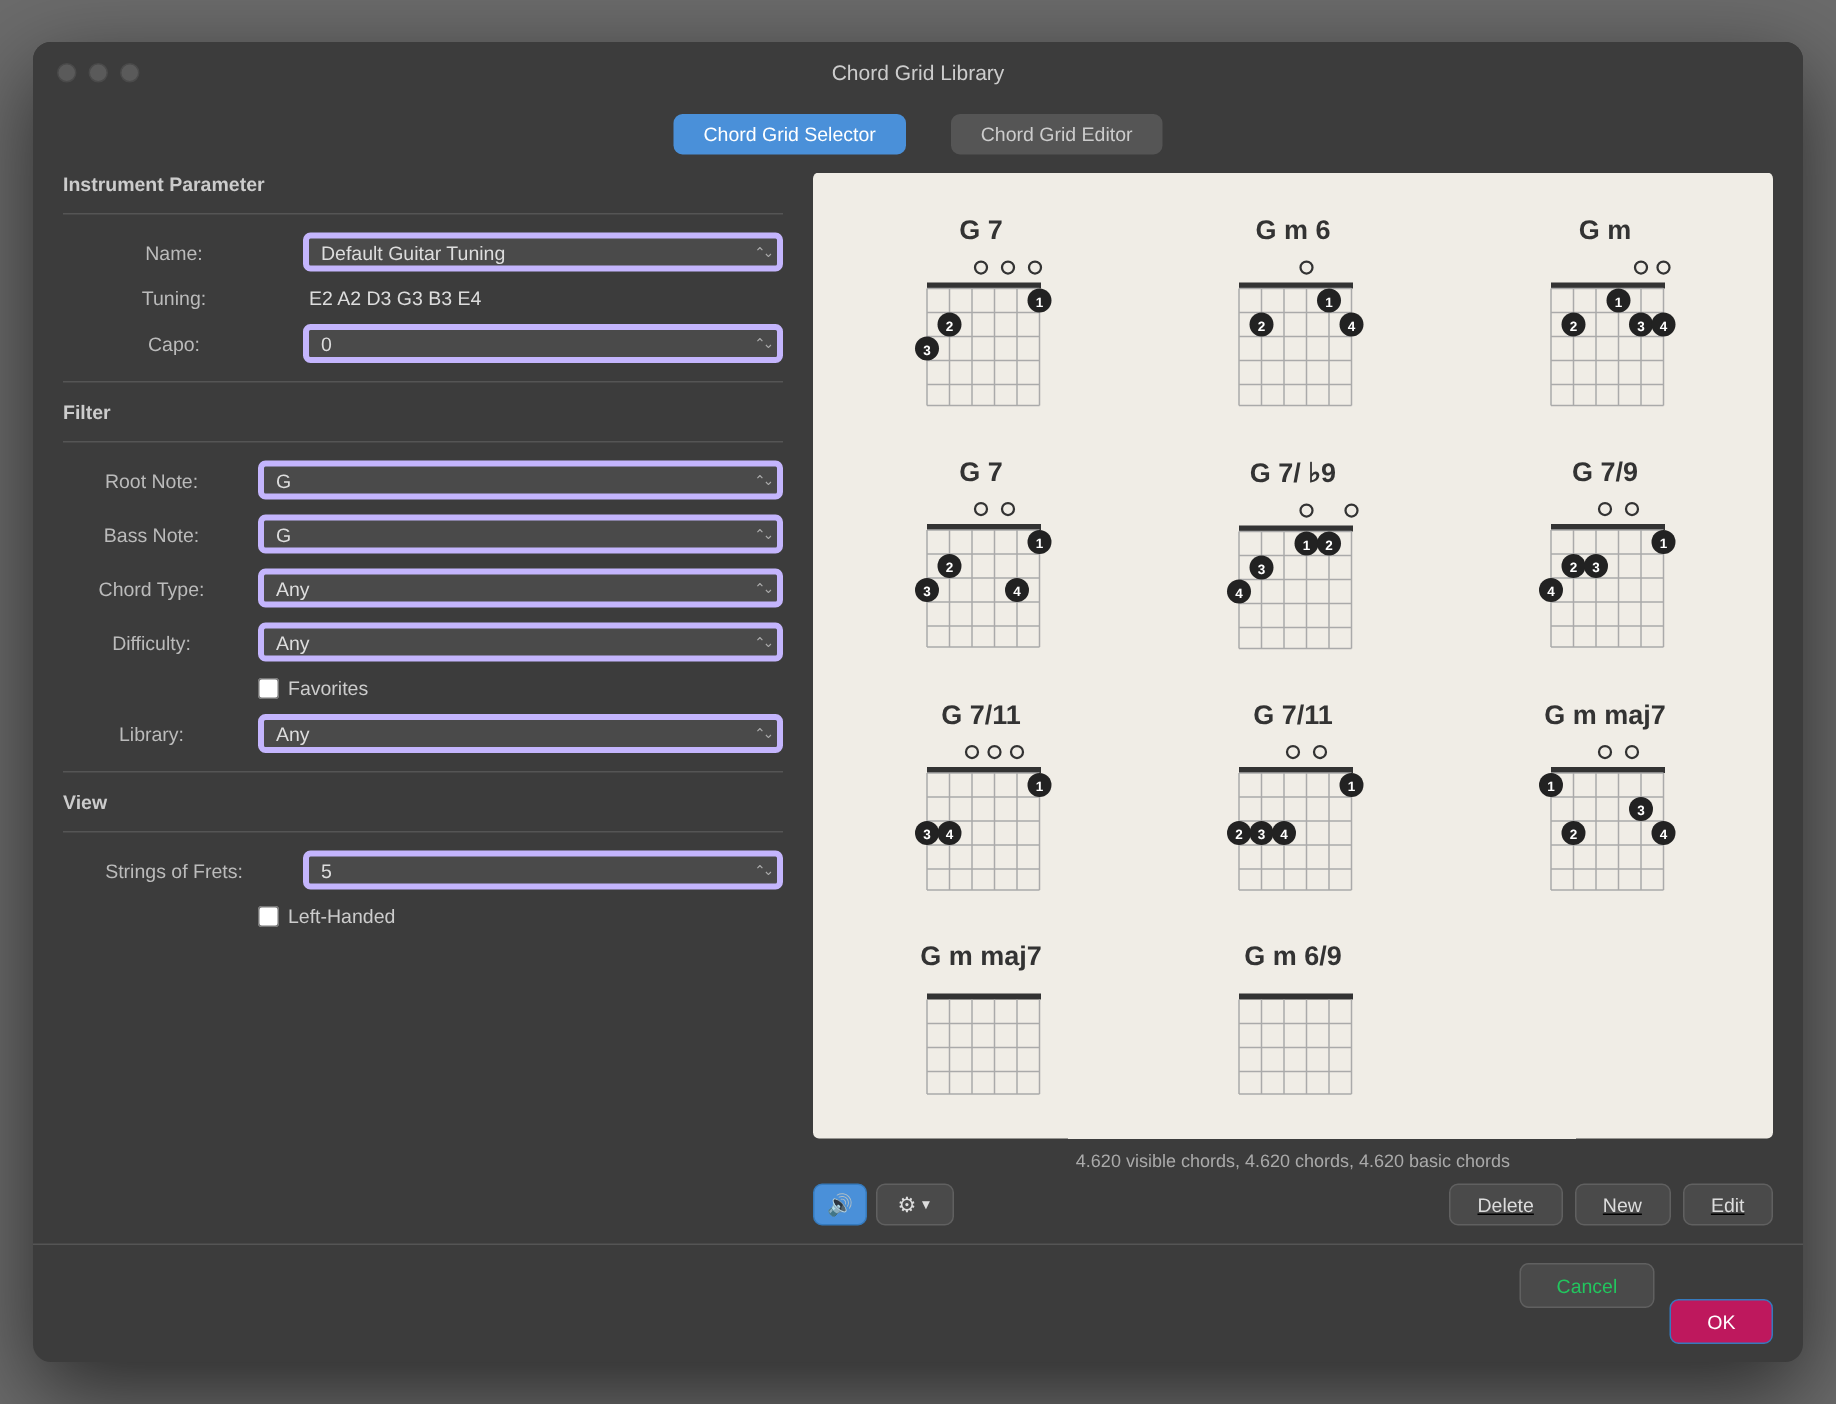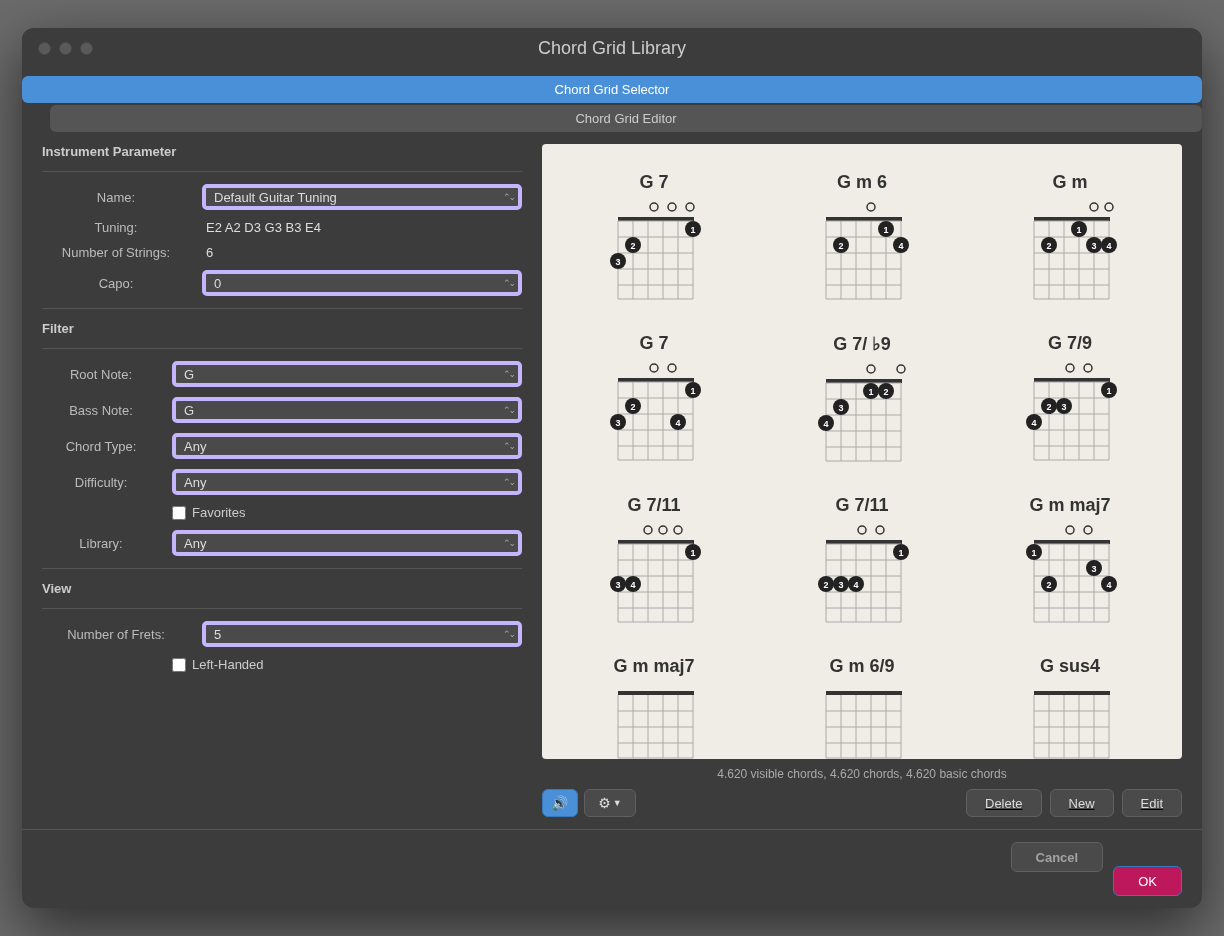--- a/index.html
+++ b/index.html
@@ -40,32 +40,31 @@
     }
     .traffic-light {
       width: 13px;
       height: 13px;
       border-radius: 50%;
     }
     .tl-close { background: #5a5a5a; border: 1px solid #4a4a4a; }
     .tl-min { background: #5a5a5a; border: 1px solid #4a4a4a; }
     .tl-max { background: #5a5a5a; border: 1px solid #4a4a4a; }
     .window-title {
-      font-size: 18px;
+      font-size: 14px;
       color: #ccc;
       font-weight: 500;
       text-align: center;
     }
     .tab-bar {
       display: flex;
       justify-content: center;
       gap: 2px;
       padding: 8px 0 12px 0;
       flex-shrink: 0;
-      flex-direction: column;
     }
     .tab-btn {
       padding: 6px 20px;
       border-radius: 6px;
       font-size: 13px;
       cursor: pointer;
       border: none;
     }
     .tab-btn.active {
       background: #4a90d9;
@@ -264,22 +263,21 @@
     .footer-btn {
       height: 30px;
       padding: 0 24px;
       border-radius: 6px;
       font-size: 13px;
       cursor: pointer;
     }
     .footer-btn.cancel {
       background: #4a4a4a;
       border: 1px solid #606060;
-      color: #a3a3a3;
-      font-weight: bold;
+      color: #22c55e;
     }
     .footer-btn.ok {
       background: #be185d;
       border: 1px solid #357abd;
       color: white;
       font-weight: 500;
       margin-top: 24px;
     }
     
     .chord-svg { display: block; }
@@ -315,24 +313,20 @@
           <select>
             <option>Default Guitar Tuning</option>
           </select>
         </div>
       </div>
       <div class="form-row">
         <span class="form-label wide">Tuning:</span>
         <span class="static-value">E2 A2 D3 G3 B3 E4</span>
       </div>
       <div class="form-row">
-        <span class="form-label wide">Number of Strings:</span>
-        <span class="static-value">6</span>
-      </div>
-      <div class="form-row">
         <span class="form-label wide">Capo:</span>
         <div class="select-wrapper">
           <select>
             <option>0</option>
           </select>
         </div>
       </div>
 
       <hr class="separator">
 
@@ -381,21 +375,21 @@
             <option>Any</option>
           </select>
         </div>
       </div>
 
       <hr class="separator">
 
       <div class="section-title">View</div>
       <hr class="separator">
       <div class="form-row">
-        <span class="form-label wide">Number of Frets:</span>
+        <span class="form-label wide">Strings of Frets:</span>
         <div class="select-wrapper">
           <select>
             <option>5</option>
           </select>
         </div>
       </div>
       <div class="checkbox-row">
         <input type="checkbox" style="">
         <span class="checkbox-label">Left-Handed</span>
       </div>
@@ -702,36 +696,20 @@
               <line x1="49" y1="12" x2="49" y2="75" stroke="#aaa" stroke-width="1"></line>
               <line x1="64" y1="12" x2="64" y2="75" stroke="#aaa" stroke-width="1"></line>
               <line x1="79" y1="12" x2="79" y2="75" stroke="#aaa" stroke-width="1"></line>
               <line x1="94" y1="12" x2="94" y2="75" stroke="#aaa" stroke-width="1"></line>
               <line x1="19" y1="28" x2="94" y2="28" stroke="#aaa" stroke-width="1"></line>
               <line x1="19" y1="44" x2="94" y2="44" stroke="#aaa" stroke-width="1"></line>
               <line x1="19" y1="60" x2="94" y2="60" stroke="#aaa" stroke-width="1"></line>
               <line x1="19" y1="75" x2="94" y2="75" stroke="#aaa" stroke-width="1"></line>
             </svg>
           </div>
-          <div class="chord-card">
-            <div class="chord-name">G sus4</div>
-            <svg class="chord-svg" width="110" height="80" viewBox="0 0 110 80">
-              <rect x="19" y="8" width="76" height="4" fill="#333"></rect>
-              <line x1="19" y1="12" x2="19" y2="75" stroke="#aaa" stroke-width="1"></line>
-              <line x1="34" y1="12" x2="34" y2="75" stroke="#aaa" stroke-width="1"></line>
-              <line x1="49" y1="12" x2="49" y2="75" stroke="#aaa" stroke-width="1"></line>
-              <line x1="64" y1="12" x2="64" y2="75" stroke="#aaa" stroke-width="1"></line>
-              <line x1="79" y1="12" x2="79" y2="75" stroke="#aaa" stroke-width="1"></line>
-              <line x1="94" y1="12" x2="94" y2="75" stroke="#aaa" stroke-width="1"></line>
-              <line x1="19" y1="28" x2="94" y2="28" stroke="#aaa" stroke-width="1"></line>
-              <line x1="19" y1="44" x2="94" y2="44" stroke="#aaa" stroke-width="1"></line>
-              <line x1="19" y1="60" x2="94" y2="60" stroke="#aaa" stroke-width="1"></line>
-              <line x1="19" y1="75" x2="94" y2="75" stroke="#aaa" stroke-width="1"></line>
-            </svg>
-          </div>
 
         </div>
       </div>
 
       <div class="bottom-area">
         <div class="status-bar">4.620 visible chords, 4.620 chords, 4.620 basic chords</div>
         <div class="bottom-controls">
           <button class="icon-btn" title="Play">🔊</button>
           <button class="icon-btn gear-btn" title="Settings">
             <span>⚙</span>

